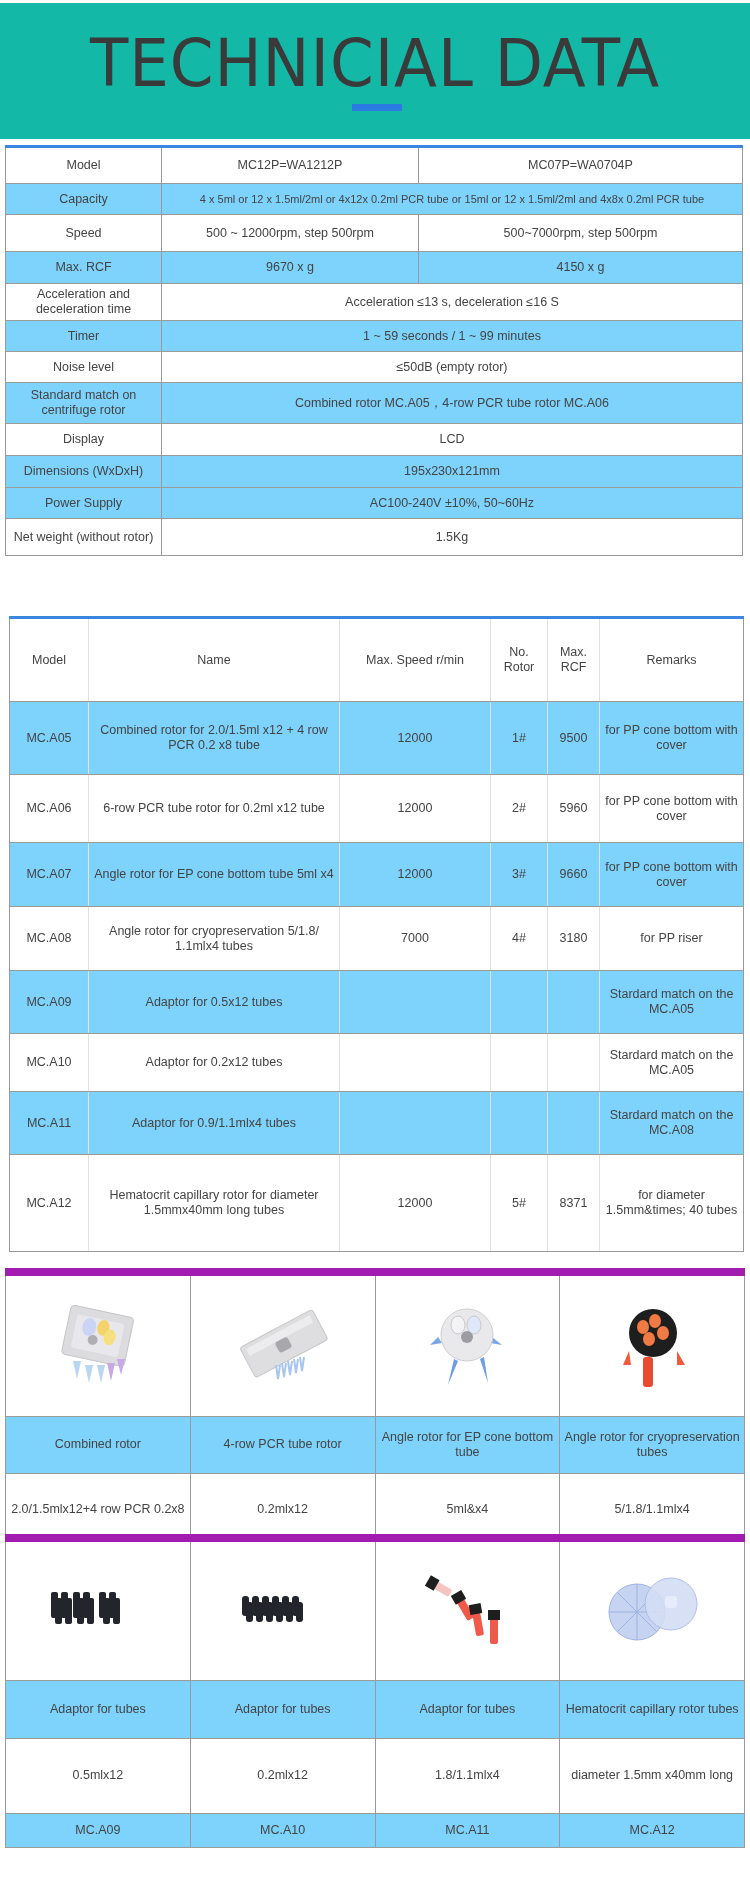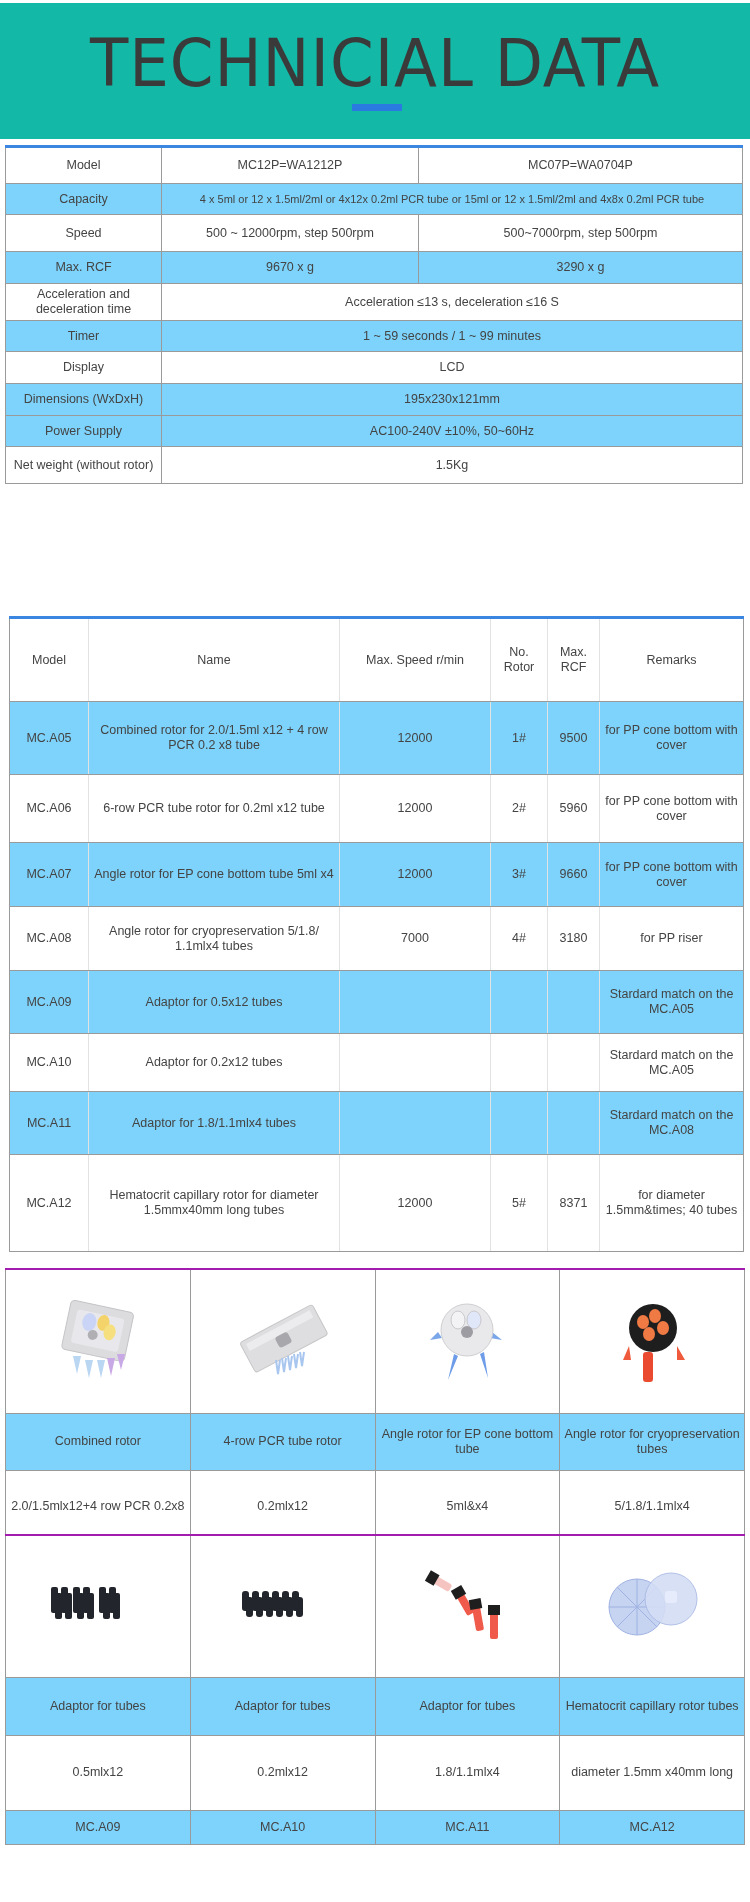--- a/index.html
+++ b/index.html
@@ -13,21 +13,21 @@
   tr.g td { background: #7dd3fc; }
 
   #spec { left: 5px; top: 145px; width: 738px; border-top: 3px solid #3b86e0; }
   #spec td.k { width: 156px; }
 
   #rotors { left: 9px; top: 616px; width: 735px; border-top: 3px solid #3b86e0; }
   #rotors td { border-left-color: #e2e2e2; border-right-color: #e2e2e2; }
   #rotors td:first-child { border-left-color: #9a9a9a; }
   #rotors td:last-child { border-right-color: #9a9a9a; }
 
-  .grid { left: 5px; width: 740px; border-top: 2px solid #a21caf; }
+  .grid { left: 5px; width: 740px; border-top: 8px solid #a21caf; }
   .grid td { width: 25%; }
   .grid tr.img td { background: #fff; }
   #grid1 { top: 1268px; }
   #grid2 { top: 1534px; }
 
   .pic { display: inline-block; width: 110px; height: 90px; position: relative; }
 </style>
 </head>
 <body>
 
@@ -48,29 +48,37 @@
         <td colspan="2" style="white-space:nowrap;font-size:11px">4 x 5ml or 12 x 1.5ml/2ml or 4x12x 0.2ml PCR tube or 15ml or 12 x 1.5ml/2ml and 4x8x 0.2ml PCR tube</td>
       </tr>
   <tr style="height:37px">
         <td class="k">Speed</td>
         <td>500 ~ 12000rpm, step 500rpm</td>
         <td>500~7000rpm, step 500rpm</td>
       </tr>
   <tr class="g" style="height:32px">
         <td class="k">Max. RCF</td>
         <td>9670 x g</td>
-        <td>3290 x g</td>
+        <td>4150 x g</td>
       </tr>
   <tr style="height:37px">
         <td class="k">Acceleration and deceleration time</td>
         <td colspan="2">Acceleration ≤13 s, deceleration ≤16 S</td>
       </tr>
   <tr class="g" style="height:31px">
         <td class="k">Timer</td>
         <td colspan="2">1 ~ 59 seconds / 1 ~ 99 minutes</td>
+      </tr>
+  <tr style="height:31px">
+        <td class="k">Noise level</td>
+        <td colspan="2">≤50dB (empty rotor)</td>
+      </tr>
+  <tr class="g" style="height:41px">
+        <td class="k">Standard match on centrifuge rotor</td>
+        <td colspan="2">Combined rotor MC.A05，4-row PCR tube rotor MC.A06</td>
       </tr>
   <tr style="height:32px">
         <td class="k">Display</td>
         <td colspan="2">LCD</td>
       </tr>
   <tr class="g" style="height:32px">
         <td class="k">Dimensions (WxDxH)</td>
         <td colspan="2">195x230x121mm</td>
       </tr>
   <tr class="g" style="height:31px">
@@ -137,21 +145,21 @@
   <tr style="height:58px">
     <td>MC.A10</td>
         <td>Adaptor for 0.2x12 tubes</td>
         <td></td>
         <td></td>
         <td></td>
         <td>Stardard match on the MC.A05</td>
   </tr>
   <tr class="g" style="height:63px">
     <td>MC.A11</td>
-        <td>Adaptor for 1.8/1.1mlx4 tubes</td>
+        <td>Adaptor for 0.9/1.1mlx4 tubes</td>
         <td></td>
         <td></td>
         <td></td>
         <td>Stardard match on the MC.A08</td>
   </tr>
   <tr style="height:97px">
     <td>MC.A12</td>
         <td>Hematocrit capillary rotor for diameter 1.5mmx40mm long tubes</td>
         <td>12000</td>
         <td>5#</td>

